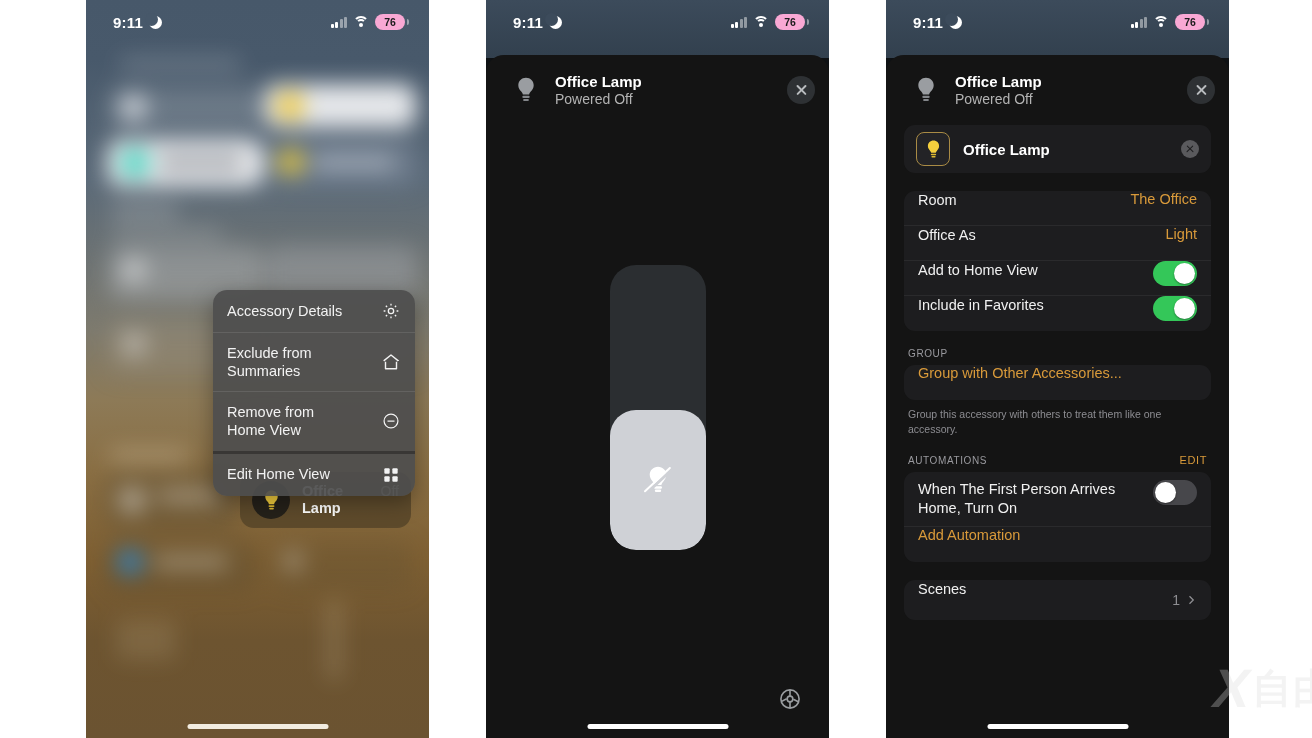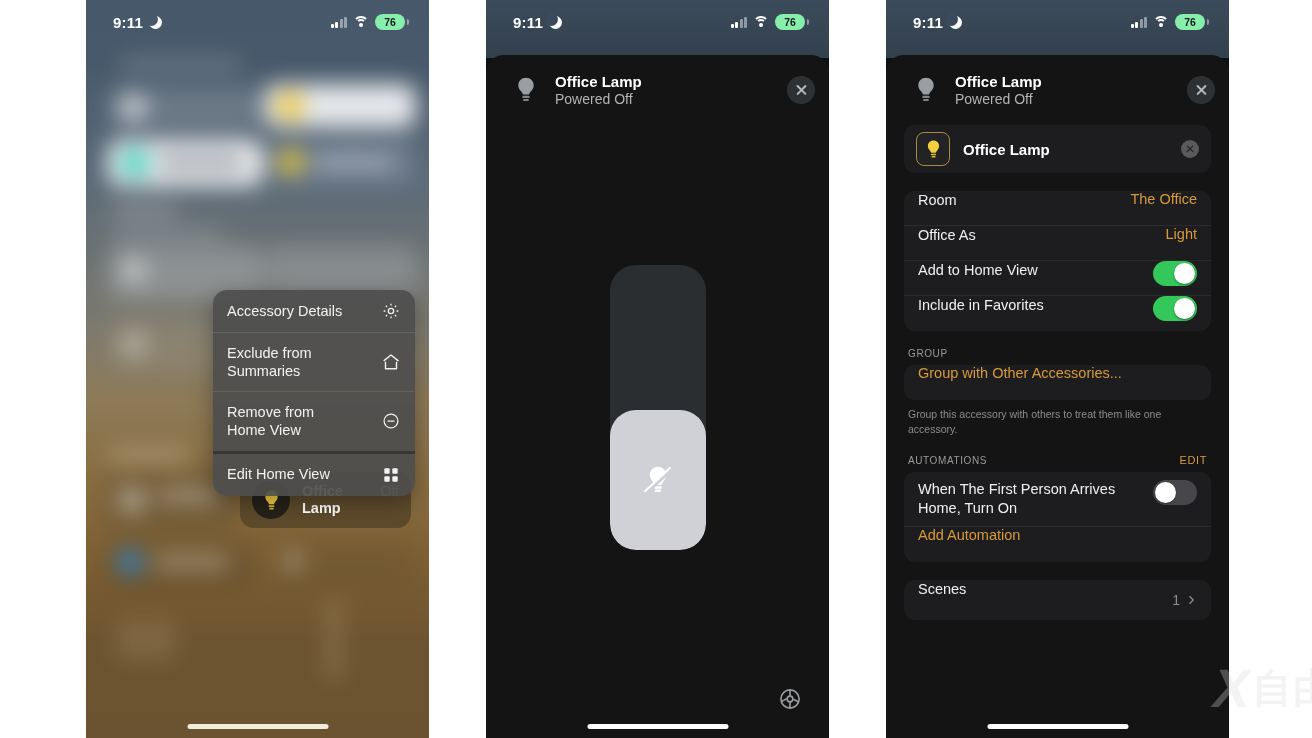--- a/index.html
+++ b/index.html
@@ -65,21 +65,21 @@
     border-left-color: transparent; border-right-color: transparent;
     border-radius: 50%;
   }
   .sb-wifi span:nth-child(1) { width: 16px; height: 16px; top: 0; }
   .sb-wifi span:nth-child(2) { width: 10px; height: 10px; top: 3px; }
   .sb-wifi span:nth-child(3) {
     width: 4px; height: 4px; top: 7px; background: #fff;
     border-radius: 50%; border: none;
   }
   .sb-batt {
-    min-width: 30px; height: 16px; border-radius: 8px; background: #86efac;
+    min-width: 30px; height: 16px; border-radius: 8px; background: #f9a8d4;
     color: #1b1b1b; font-size: 10.5px; font-weight: bold;
     display: flex; align-items: center; justify-content: center;
     padding: 0 5px; position: relative;
   }
   .sb-batt::after {
     content: ""; position: absolute; right: -4px; top: 5px;
     width: 2.5px; height: 6px; border-radius: 0 2px 2px 0;
     background: rgba(255,255,255,.45);
   }
 

